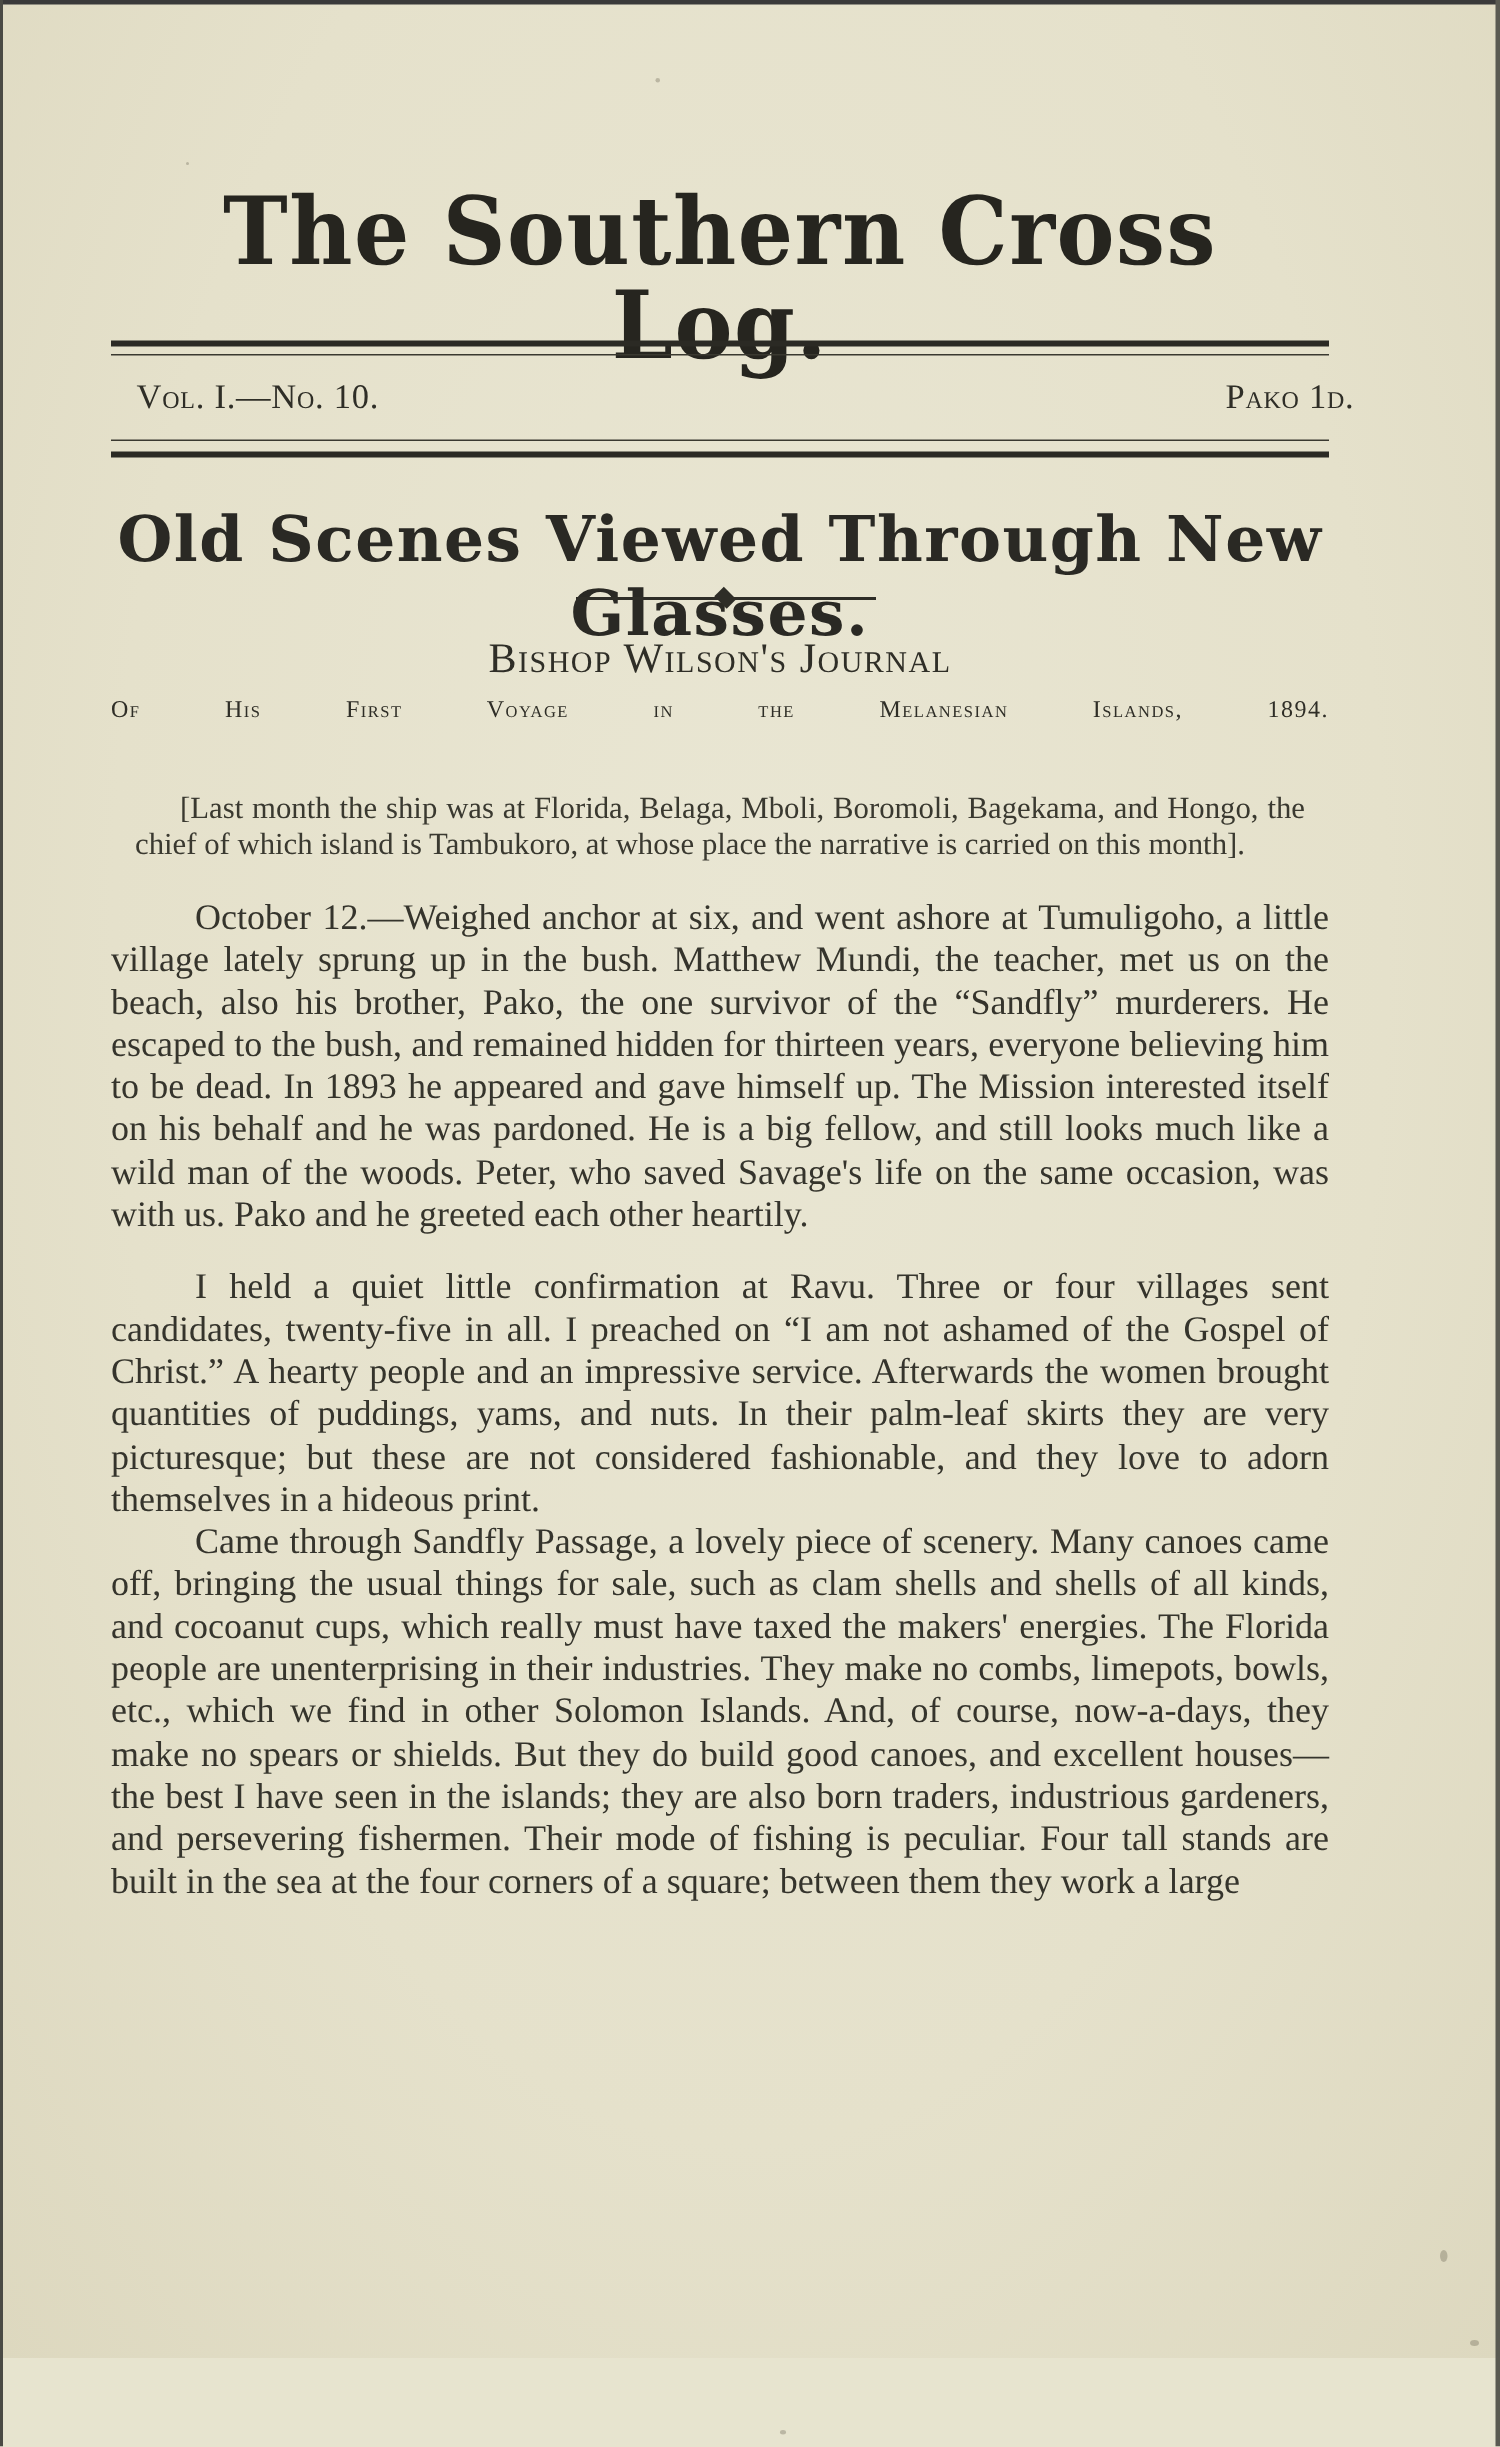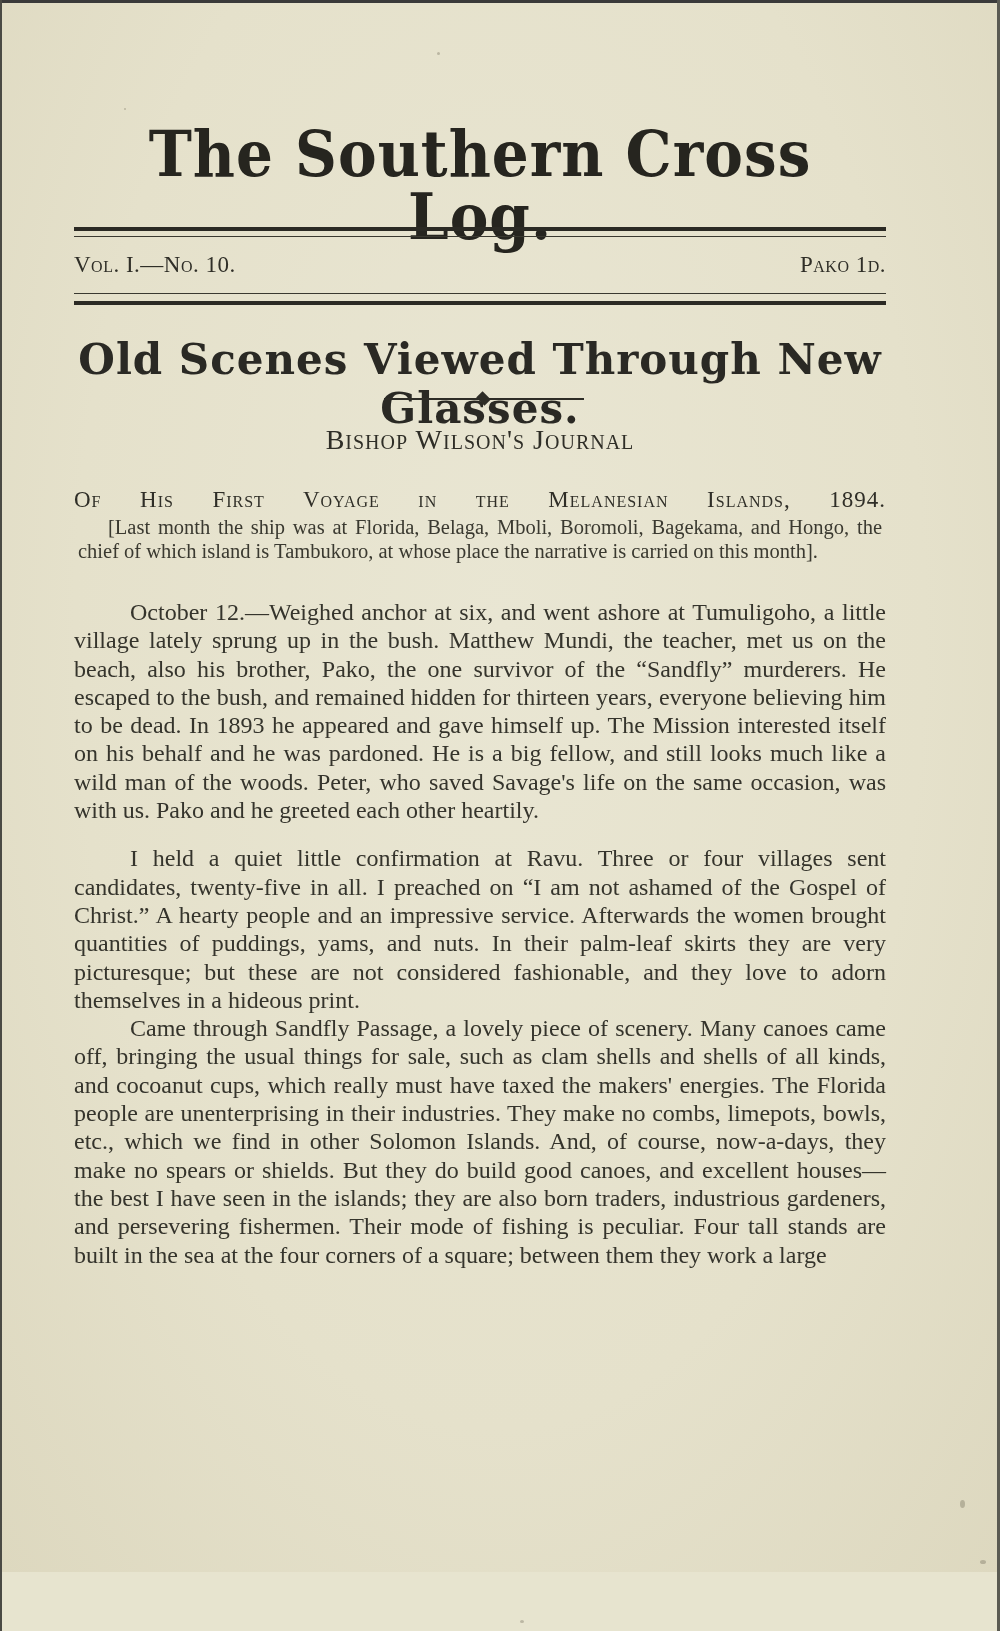--- a/index.html
+++ b/index.html
@@ -58,21 +58,21 @@
       position: absolute; top: 227px; left: 0; width: 812px; height: 4px;
       background: #2b2a24;
     }
     .rule-thin-top {
       position: absolute; top: 236px; left: 0; width: 812px; height: 1px;
       background: #3a3930;
     }
     .issue-line {
       position: absolute;
       top: 252px;
-      left: 0;
+      left: 17px;
       width: 812px;
       font-size: 23px;
       display: flex;
       justify-content: space-between;
       font-variant: small-caps;
       letter-spacing: 0.5px;
       color: #2f2e27;
       gap: 32px;
     }
     .rule-thin-bottom {
@@ -113,39 +113,39 @@
       top: 424px;
       left: 0; width: 812px;
       text-align: center;
       font-size: 28px;
       font-variant: small-caps;
       letter-spacing: 1px;
       color: #2f2e27;
     }
     .subtitle2 {
       position: absolute;
-      top: 487px;
-      left: 0; width: 812px;
-      font-size: 23px;
+      top: 465px;
+      left: 0; width: 812px;
+      font-size: 16px;
       font-variant: small-caps;
       letter-spacing: 1px;
       color: #2f2e27;
       text-align: justify;
       text-align-last: justify;
     }
     .note {
       position: absolute;
       top: 511px;
       left: 0; width: 812px;
       font-size: 20.5px;
       line-height: 24px;
       text-align: justify;
       color: #3a3930;
     }
-    .note p { margin: 4px; text-indent: 30px; }
+    .note p { margin: 16px; text-indent: 30px; }
     .body-text {
       position: absolute;
       top: 598px;
       left: 0; width: 812px;
       font-size: 24px;
       line-height: 28.3px;
       text-align: justify;
       color: #35342c;
     }
     .body-text p {

